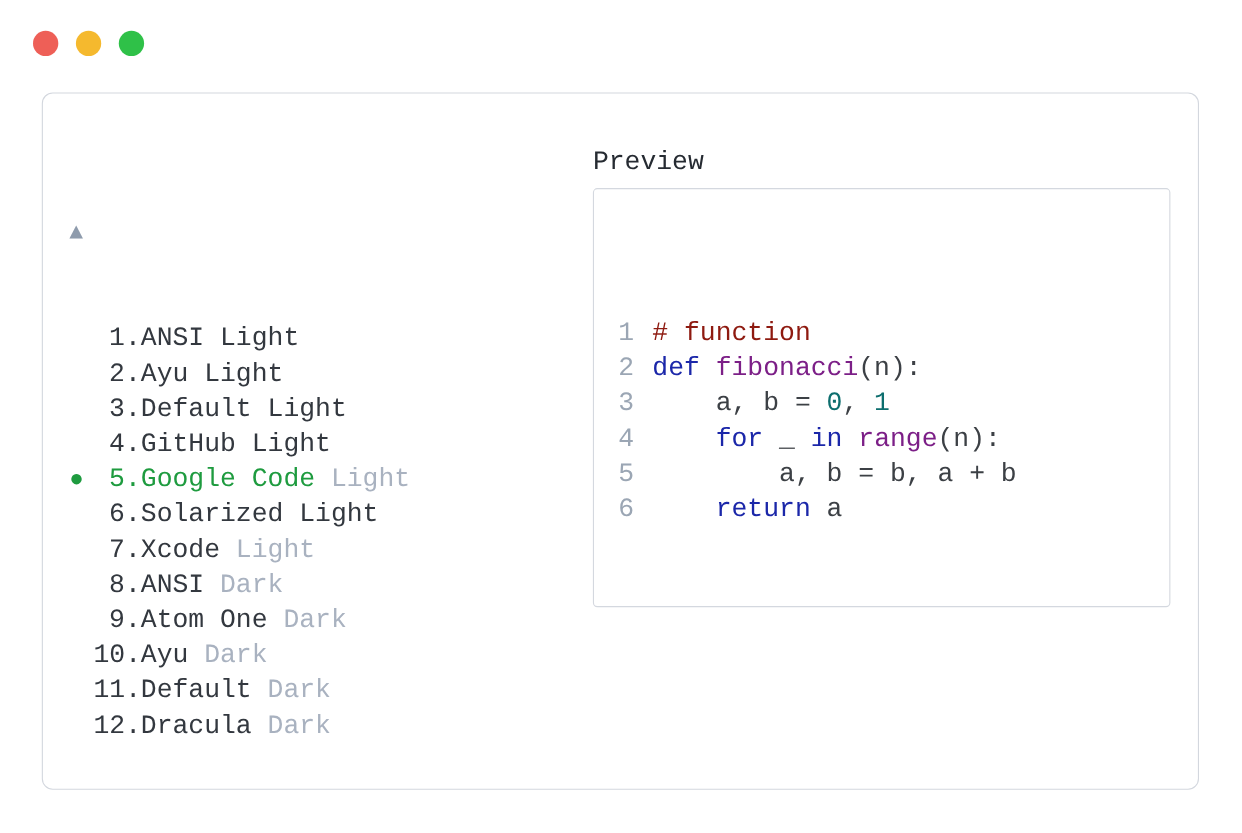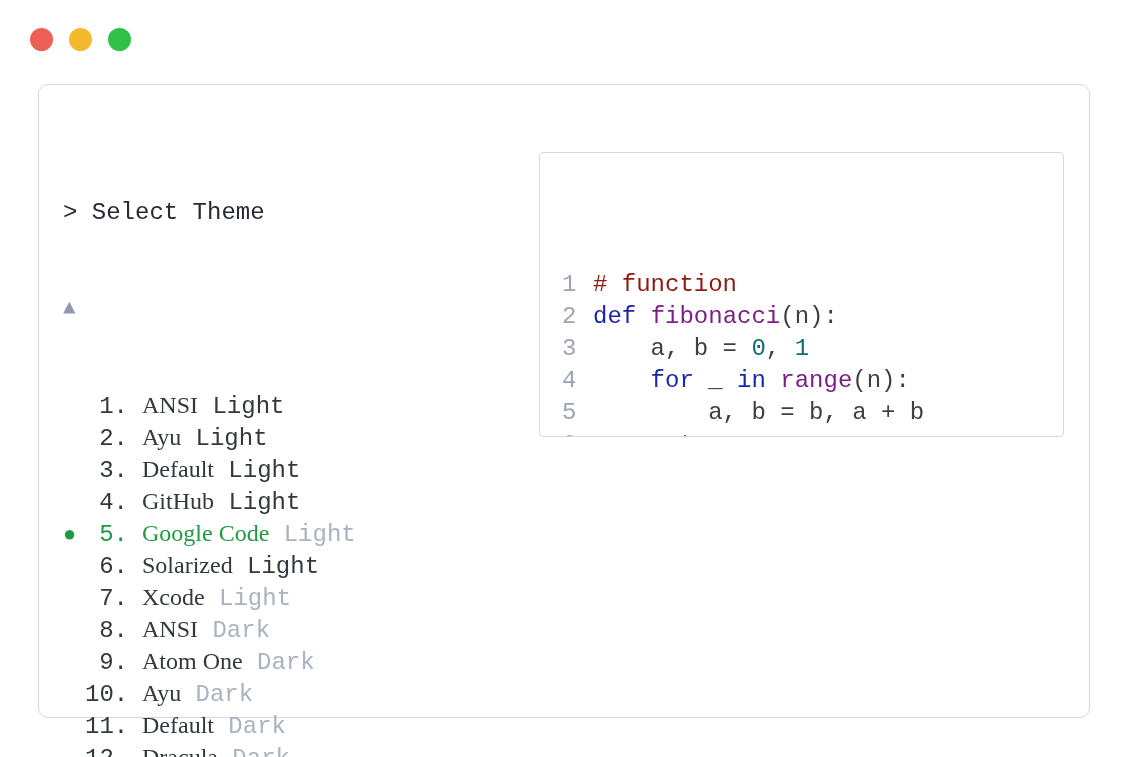--- a/index.html
+++ b/index.html
@@ -24,30 +24,30 @@
   }
   .left-col{position:absolute;left:24px;top:48px;white-space:pre;}
   .row{height:32px;line-height:32px;}
   .prompt{color:var(--prompt-text);}
   .arrow{font-size:21px;}
   .arrow.up{color:var(--arrow-up);}
 
   .trow{height:32px;line-height:32px;cursor:pointer;}
   .marker{display:inline-block;width:22px;color:var(--selected-green);font-size:22px;}
   .num{display:inline-block;width:43px;text-align:right;}
-  .tname{margin-left:14px;font-family:Liberation Serif, serif;}
+  .tname{}
   .trow.selected .num,.trow.selected .tname{color:var(--selected-green);}
   .suffix{color:inherit;}
   .trow .dim{color:var(--dim);}
 
   
   .right-col{position:absolute;left:500px;top:48px;width:527px;}
   .preview-label{height:32px;line-height:32px;color:var(--prompt-text);}
   .preview-box{
-    margin-top:19px;width:525px;height:285px;box-sizing:border-box;
+    margin-top:6px;width:525px;height:381px;box-sizing:border-box;
     border:1.5px solid var(--preview-border);border-radius:4px;background:#fff;
     padding:52px 0 0 22px;white-space:pre;overflow:hidden;
   }
   .crow{height:32px;line-height:32px;}
   .ln{display:inline-block;width:28px;color:var(--linenum);}
   .code{margin-left:3px;}
   .blank-row{height:31px;}
 
   .c-pln{color:var(--tok-pln);}
   .c-kwd{color:var(--tok-kwd);}
@@ -60,29 +60,29 @@
 
 <div class="traffic-lights">
   <span class="dot red"></span>
   <span class="dot yellow"></span>
   <span class="dot green"></span>
 </div>
 
 <div class="panel">
 
   <div class="left-col">
-    <div class="row prompt">&gt; Select Theme</div>
     <div class="row arrow up">▲</div>
     <div id="theme-list"><div class="trow"><span class="marker"></span><span class="num">1.</span><span class="tname">ANSI</span><span class="suffix"> Light</span></div><div class="trow"><span class="marker"></span><span class="num">2.</span><span class="tname">Ayu</span><span class="suffix"> Light</span></div><div class="trow"><span class="marker"></span><span class="num">3.</span><span class="tname">Default</span><span class="suffix"> Light</span></div><div class="trow"><span class="marker"></span><span class="num">4.</span><span class="tname">GitHub</span><span class="suffix"> Light</span></div><div class="trow selected"><span class="marker">●</span><span class="num">5.</span><span class="tname">Google Code</span><span class="suffix dim"> Light</span></div><div class="trow"><span class="marker"></span><span class="num">6.</span><span class="tname">Solarized</span><span class="suffix"> Light</span></div><div class="trow"><span class="marker"></span><span class="num">7.</span><span class="tname">Xcode</span><span class="suffix dim"> Light</span></div><div class="trow"><span class="marker"></span><span class="num">8.</span><span class="tname">ANSI</span><span class="suffix dim"> Dark</span></div><div class="trow"><span class="marker"></span><span class="num">9.</span><span class="tname">Atom One</span><span class="suffix dim"> Dark</span></div><div class="trow"><span class="marker"></span><span class="num">10.</span><span class="tname">Ayu</span><span class="suffix dim"> Dark</span></div><div class="trow"><span class="marker"></span><span class="num">11.</span><span class="tname">Default</span><span class="suffix dim"> Dark</span></div><div class="trow"><span class="marker"></span><span class="num">12.</span><span class="tname">Dracula</span><span class="suffix dim"> Dark</span></div></div>
     
     
     
   </div>
 
   <div class="right-col">
+    <div class="preview-label">Preview</div>
     <div class="preview-box">
       <div id="code-lines"><div class="crow"><span class="ln">1</span><span class="code"><span class="c-com"># function</span></span></div><div class="crow"><span class="ln">2</span><span class="code"><span class="c-kwd">def</span><span class="c-pln"> </span><span class="c-typ">fibonacci</span><span class="c-pln">(n):</span></span></div><div class="crow"><span class="ln">3</span><span class="code"><span class="c-pln">    a, b = </span><span class="c-lit">0</span><span class="c-pln">, </span><span class="c-lit">1</span></span></div><div class="crow"><span class="ln">4</span><span class="code"><span class="c-pln">    </span><span class="c-kwd">for</span><span class="c-pln"> _ </span><span class="c-kwd">in</span><span class="c-pln"> </span><span class="c-typ">range</span><span class="c-pln">(n):</span></span></div><div class="crow"><span class="ln">5</span><span class="code"><span class="c-pln">        a, b = b, a + b</span></span></div><div class="crow"><span class="ln">6</span><span class="code"><span class="c-pln">    </span><span class="c-kwd">return</span><span class="c-pln"> a</span></span></div></div>
       <div class="blank-row"></div>
       
     </div>
   </div>
 
 </div>
 
 </body></html>

